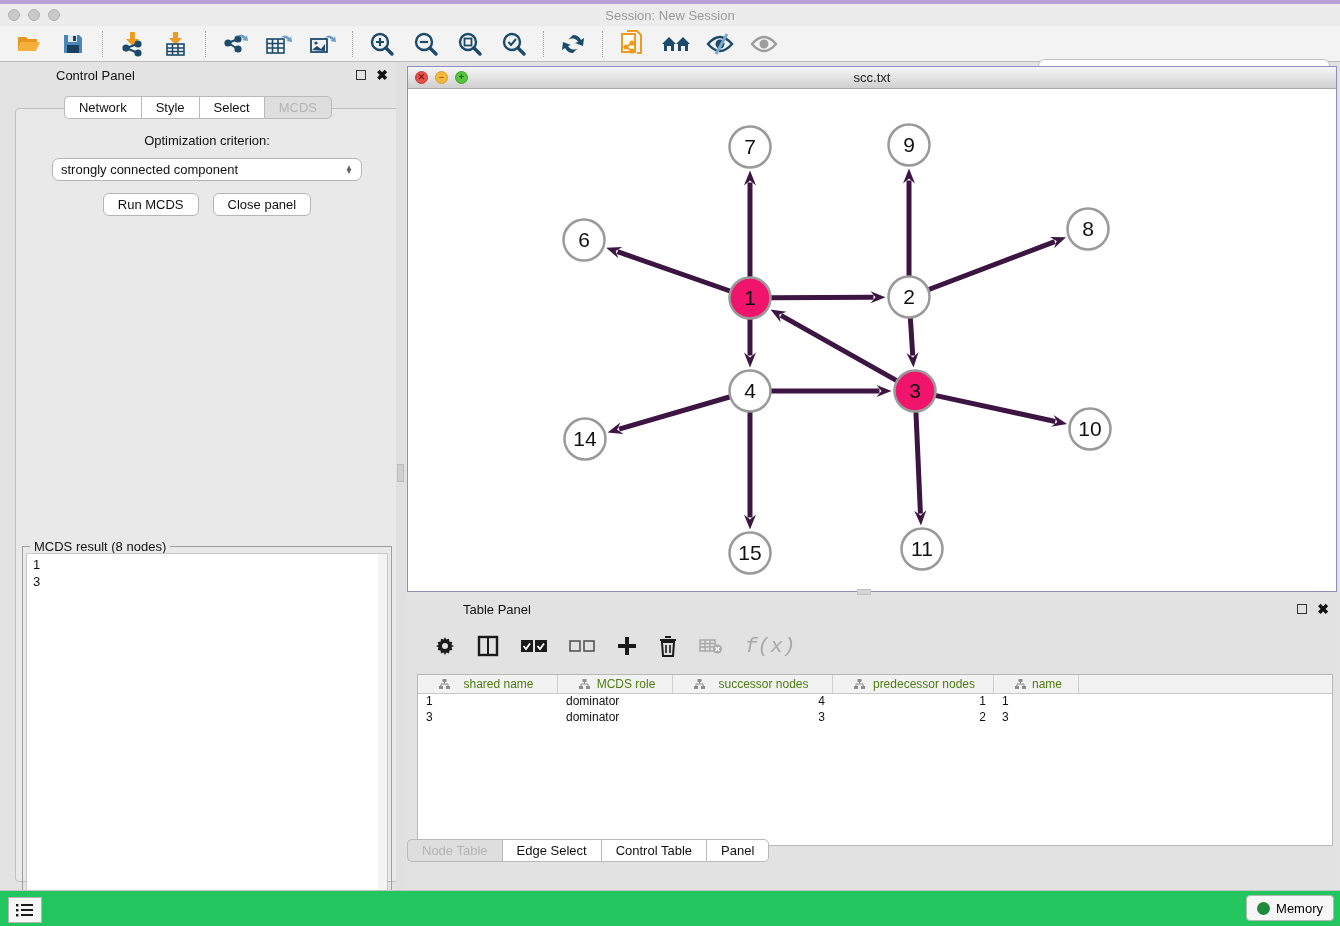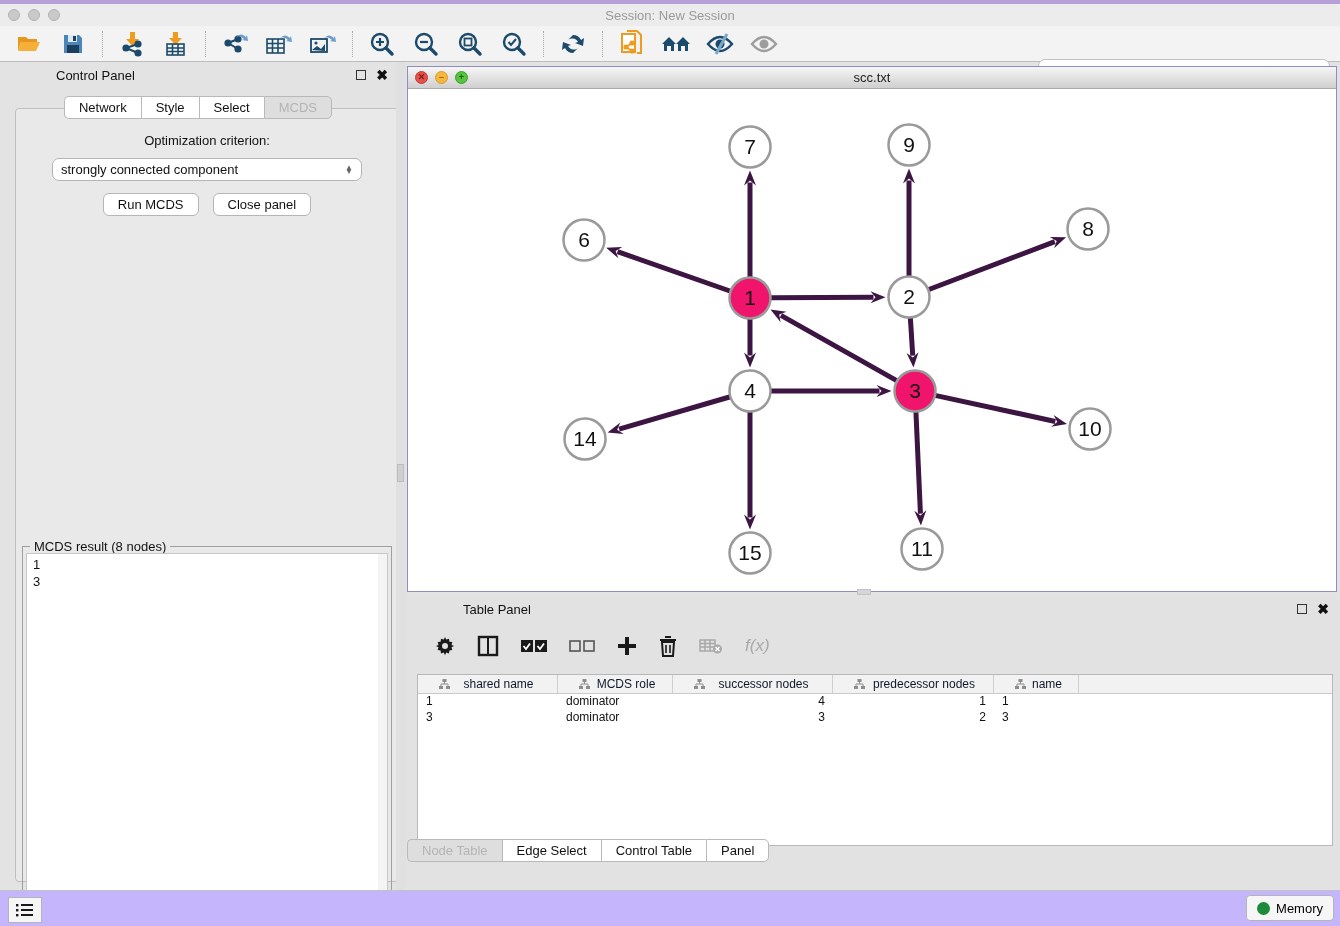--- a/index.html
+++ b/index.html
@@ -81,35 +81,35 @@
   .mac-close { background:#e5514b; border:1px solid #c23b36; color:#7e1d1a; }
   .mac-min { background:#f5b73d; border:1px solid #d99c27; color:#8e6312; }
   .mac-max { background:#57c43f; border:1px solid #3ba32a; color:#1d6412; }
   #net-title { position:absolute; left:0; right:0; text-align:center; font-size:13px;
     color:#222; }
   #net-canvas { width:928px; height:502px; background:#fff; }
   
   #table-panel { left:407px; top:596px; width:930px; height:294px; background:#e2e2e2; }
   #tp-toolbar { position:absolute; left:10px; top:30px; width:910px; height:40px;
     display:flex; align-items:center; gap:22px; padding-left:18px; }
-  #fx-label { font-family:Liberation Sans, sans-serif; font-style:italic; font-size:17px;
+  #fx-label { font-family:Liberation Mono, monospace; font-style:italic; font-size:21px;
     color:#a9a9a9; }
   #node-table { position:absolute; left:10px; top:78px; width:916px; height:172px;
     background:#fff; border:1px solid #b8b8b8; }
   #nt-header { display:flex; height:19px; background:#f2f2f2;
     border-bottom:1px solid #c9c9c9; }
   .nt-hcell { display:flex; align-items:center; border-right:1px solid #cfcfcf;
-    font-size:12px; color:#0f172a; padding-left:21px; position:relative; }
+    font-size:12px; color:#4d7c0f; padding-left:21px; position:relative; }
   .nt-hcell .hlabel { flex:1; text-align:center; padding-right:10px; }
   .nt-row { display:flex; height:16px; font-size:12px; color:#111; }
   .nt-cell { padding:0 8px; overflow:hidden; white-space:nowrap; }
   #tp-tabs { position:absolute; left:0; bottom:28px; width:930px; display:flex;
     }
   
-  #statusbar { left:0; top:890px; width:1340px; height:36px; background:#c4b5fd;
+  #statusbar { left:0; top:890px; width:1340px; height:36px; background:#22c55e;
     border-top:1px solid #c2c2c2; }
   #console-btn { position:absolute; left:8px; top:6px; width:34px; height:26px;
     background:#f6f6f6; border:1px solid #b5b5b5; display:flex; align-items:center;
     justify-content:center; }
   #memory-btn { position:absolute; right:6px; top:4px; height:26px;
     background:#f6f6f6; border:1px solid #b5b5b5; border-radius:4px;
     display:flex; align-items:center; gap:6px; padding:0 10px; font-size:13px; }
   #memory-dot { width:13px; height:13px; border-radius:50%; background:#1d8a3c; }
   svg { display:block; }
 </style>

